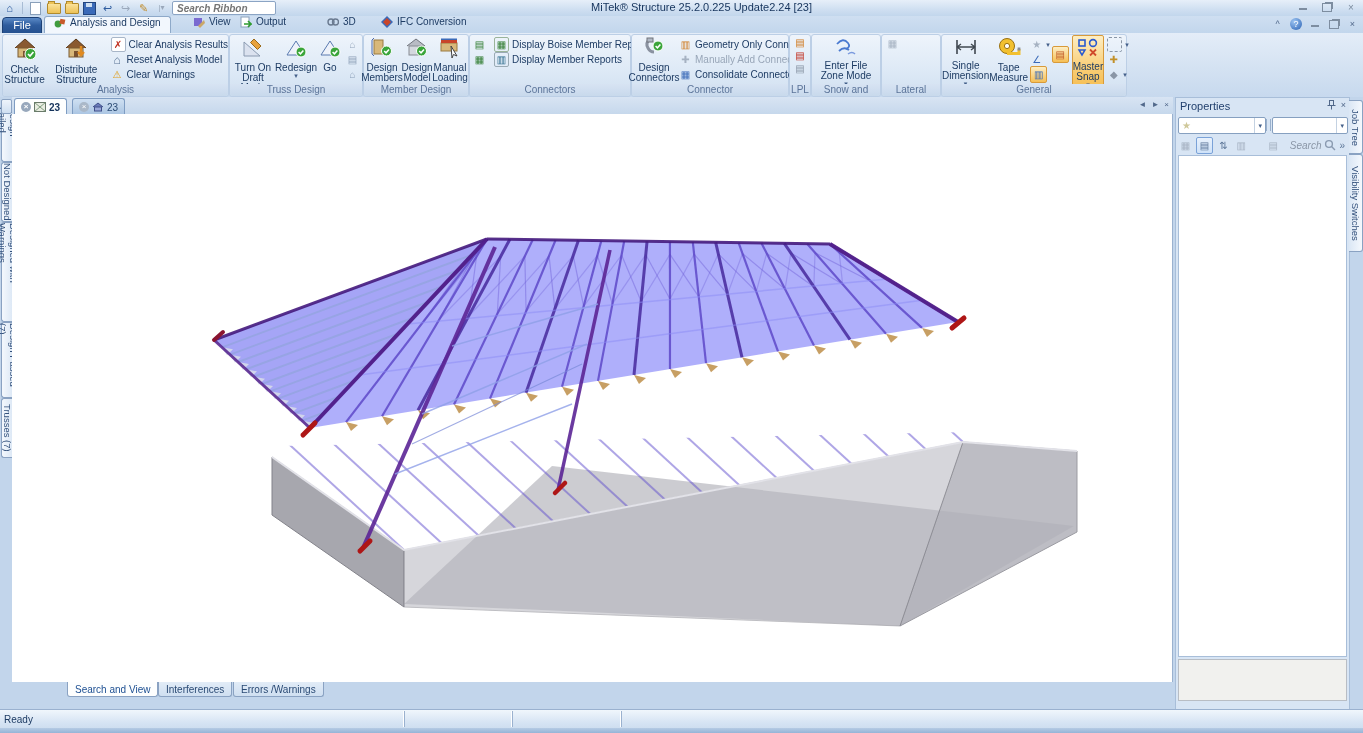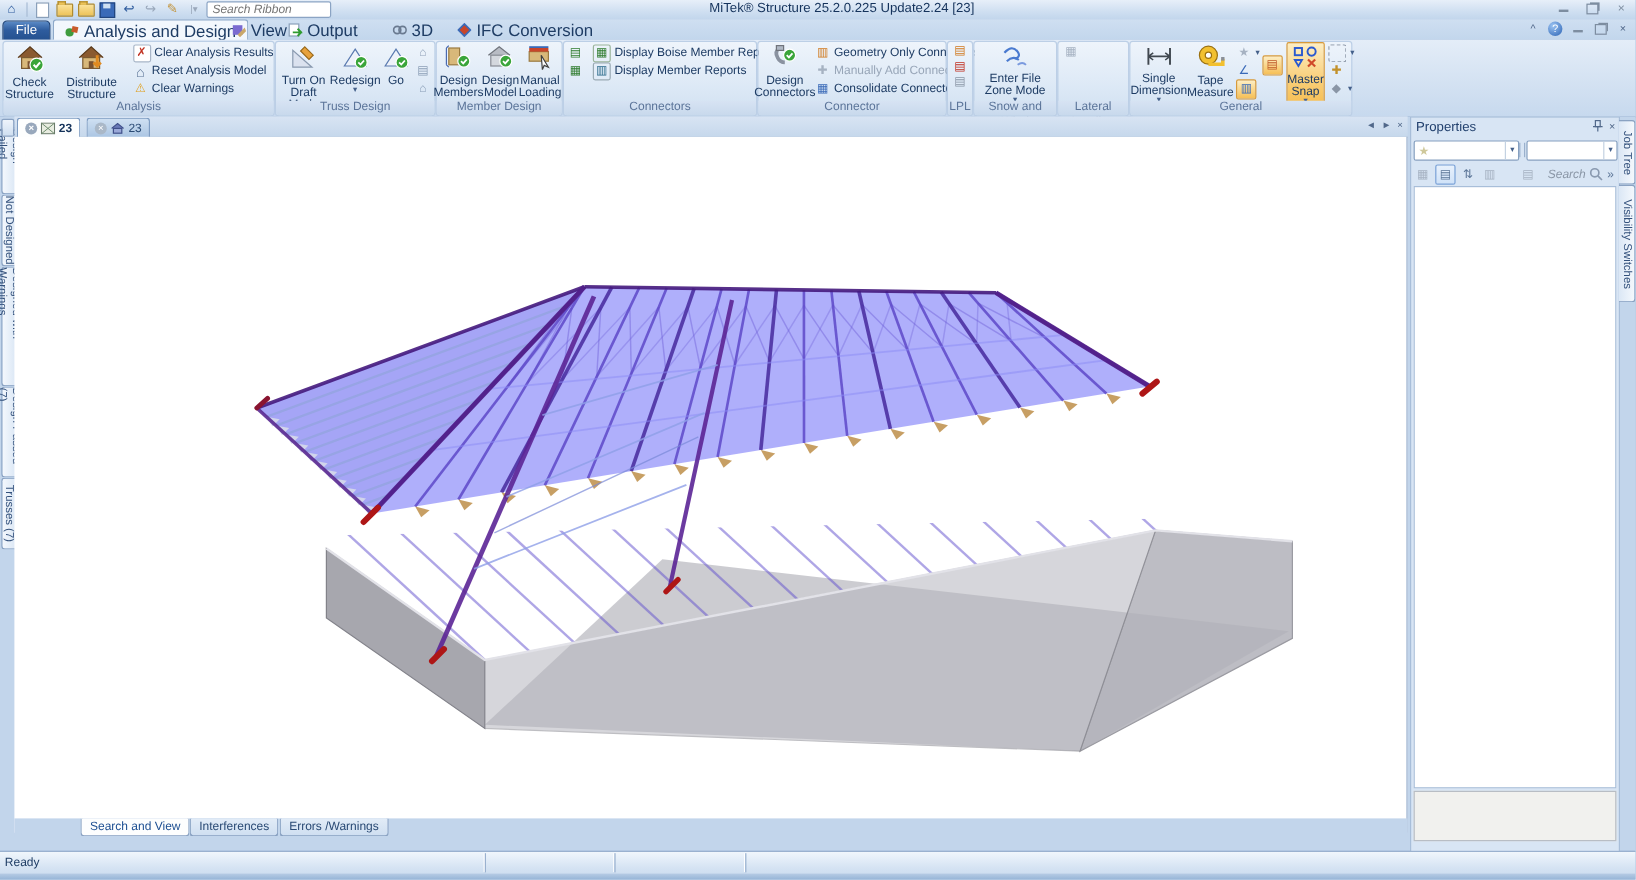--- a/index.html
+++ b/index.html
@@ -8,33 +8,33 @@
   .abs{position:absolute;}
   
   #titlebar{left:0;top:0;width:1363px;height:16px;
     background:linear-gradient(#e7eff9,#cfdff1 60%,#c2d6ec);border-bottom:1px solid #b6cbe4;}
   #qat{left:2px;top:0;height:16px;display:flex;align-items:center;gap:3px;}
   .qicon{width:15px;height:14px;display:inline-flex;align-items:center;justify-content:center;
     font-size:11px;line-height:1;color:#2f5c9e;}
   .qicon.gray{color:#9aa8bb;}
   .qsep{width:1px;height:12px;background:#a8bcd4;margin:0 2px;}
   #search-ribbon{width:94px;height:12px;border:1px solid #8ba4c4;border-radius:2px;background:#fff;
-    font-style:italic;color:#8a96a6;font-size:10px;padding:0 4px;font-family:"Liberation Sans",sans-serif;}
+    font-style:italic;color:#8a96a6;font-size:10px;padding:0 4px;font-family:"Liberation Sans",sans-serif;font-weight:bold;}
   #title-text{left:0;top:1px;width:1363px;text-align:center;font-size:11px;color:#15335c;margin-left:20px;}
   .winbtns{right:4px;top:2px;display:flex;gap:8px;}
   .winbtn{width:16px;height:11px;display:inline-flex;align-items:center;justify-content:center;
     color:#7d8da0;font-size:10px;line-height:1;}
   .restore-glyph{width:8px;height:7px;border:1px solid #7d8da0;box-shadow:2px -2px 0 -1px #7d8da0;}
   .min-glyph{width:8px;height:3px;border-bottom:2px solid #7d8da0;}
   
   #tabrow{left:0;top:16px;width:1363px;height:17px;background:linear-gradient(#cfdff1,#c2d6ec);}
   #file-tab{left:2px;top:1px;width:38px;height:16px;border-radius:4px 4px 0 0;
     background:linear-gradient(#5b8ac6,#2e5c9e 45%,#24508e);border:1px solid #1c4075;
     color:#fff;text-align:center;line-height:15px;font-size:11px;}
-  .rtab{top:0;height:17px;display:flex;align-items:center;gap:4px;padding:0 9px;font-size:14px;color:#1e3c64;}
+  .rtab{top:0;height:17px;display:flex;gap:4px;padding:0 9px;font-size:10px;color:#1e3c64;}
   .rtab.active{background:#f2f7fd;border:1px solid #8ea9c9;border-bottom:none;border-radius:3px 3px 0 0;}
   .tabicon{width:12px;height:12px;display:inline-block;}
   #tabrow-right{right:4px;top:2px;display:flex;gap:6px;align-items:center;}
   .smallctl{width:13px;height:12px;display:inline-flex;align-items:center;justify-content:center;
     font-size:9px;color:#51688a;}
   .helpdot{width:12px;height:12px;border-radius:50%;background:radial-gradient(circle at 35% 30%,#9cc4f2,#2a62b4);
     color:#fff;font-size:9px;display:inline-flex;align-items:center;justify-content:center;}
   
   #ribbon{left:0;top:33px;width:1363px;height:64px;
     background:linear-gradient(#e4edf8,#d4e2f2 55%,#c7d9ee);border-bottom:1px solid #95accb;}

